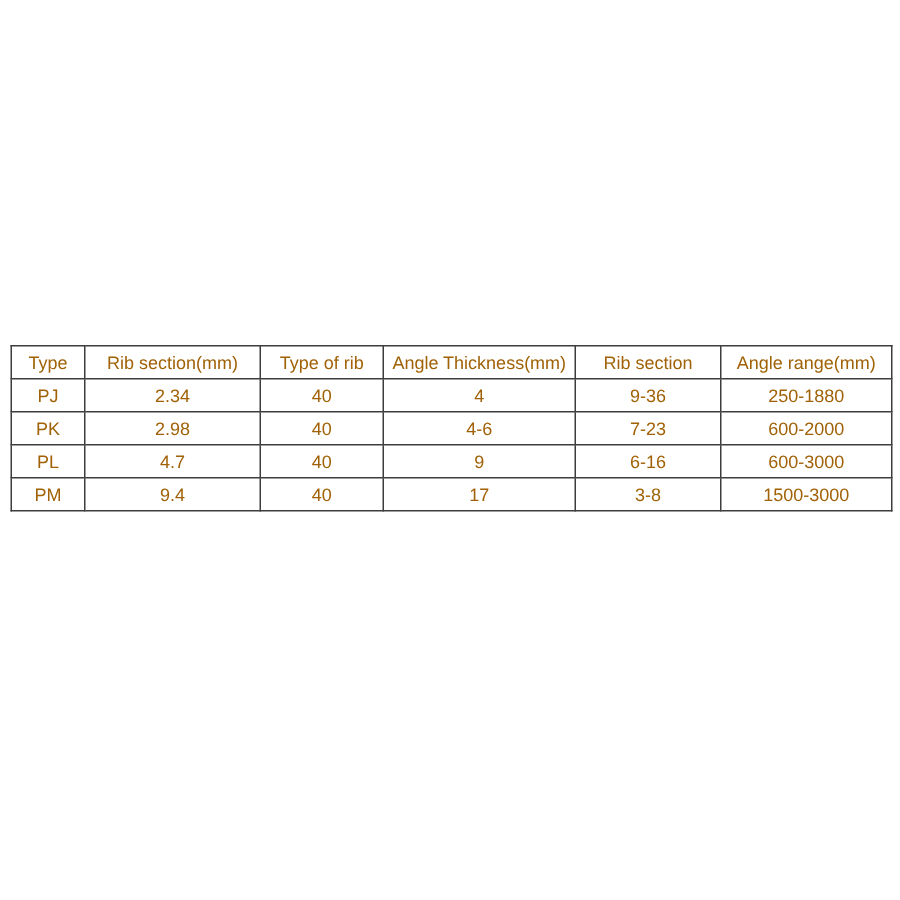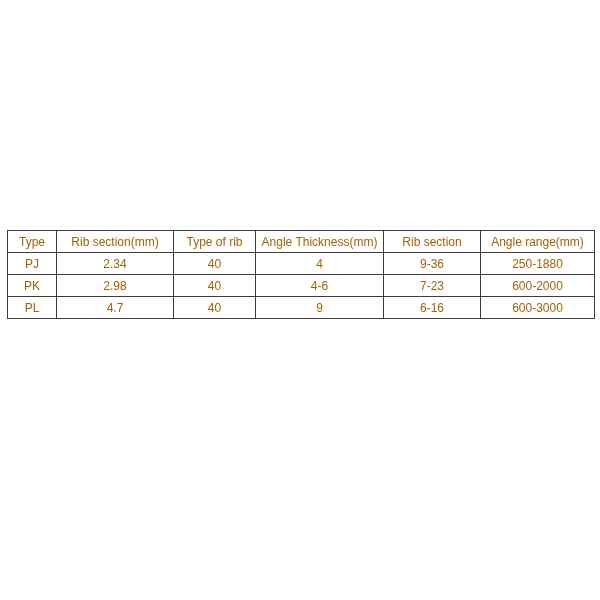--- a/index.html
+++ b/index.html
@@ -82,15 +82,23 @@
         <td>600-2000</td>
       </tr>
       <tr>
         <td>PL</td>
         <td>4.7</td>
         <td>40</td>
         <td>9</td>
         <td>6-16</td>
         <td>600-3000</td>
       </tr>
+      <tr>
+        <td>PM</td>
+        <td>9.4</td>
+        <td>40</td>
+        <td>17</td>
+        <td>3-8</td>
+        <td>1500-3000</td>
+      </tr>
     </tbody>
   </table>
 </div>
 
 </body></html>

